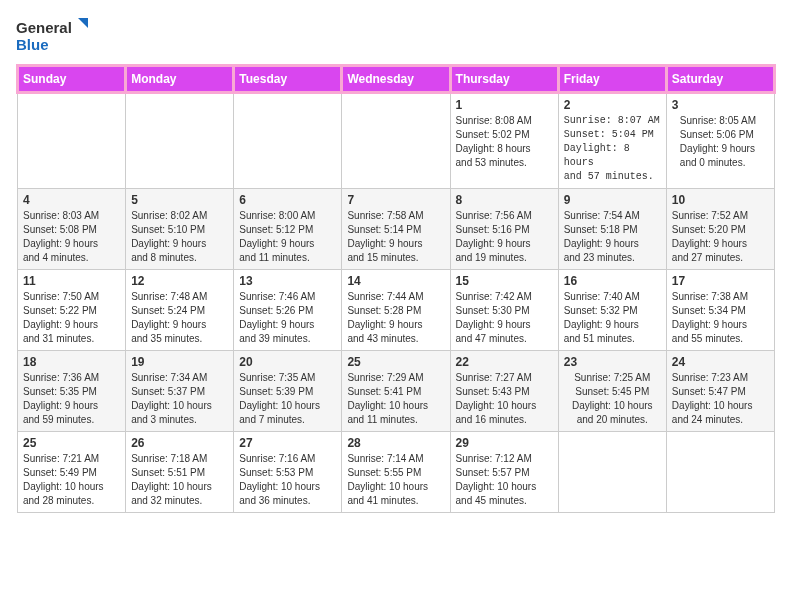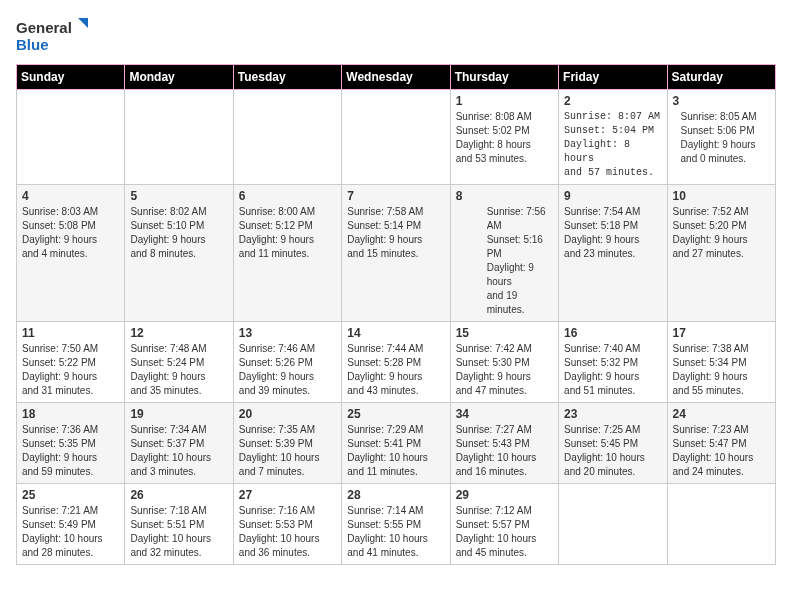--- a/index.html
+++ b/index.html
@@ -23,27 +23,27 @@
     }
     .title-area { text-align: right; }
     .title-area h1 { font-size: 36px; font-weight: bold; color: #333; }
     .title-area h2 { font-size: 16px; font-weight: normal; color: #555; }
     table {
       width: 100%;
       border-collapse: collapse;
       font-size: 11px;
     }
     thead tr th {
-      background: #000000;
+      background: #d946ef;
       color: #fff;
       padding: 5px 4px;
       text-align: left;
       font-size: 12px;
       font-weight: bold;
-      border: 1px solid #f9a8d4;
+      border: 3px solid #f9a8d4;
     }
     tbody tr td {
       border: 1px solid #ccc;
       padding: 4px 5px;
       vertical-align: top;
       width: calc(100% / 7);
       min-height: 80px;
       height: 80px;
       background: #fff;
     }
@@ -143,21 +143,21 @@
         </td>
         <td>
           <span class="day-num">7</span>
           <div class="day-info" style="white-space: pre-line;">Sunrise: 7:58 AM
 Sunset: 5:14 PM
 Daylight: 9 hours
 and 15 minutes.</div>
         </td>
         <td>
           <span class="day-num">8</span>
-          <div class="day-info" style="white-space: pre-line; margin-left: 31px;">Sunrise: 7:56 AM
+          <div class="day-info" style="white-space: pre-line;">Sunrise: 7:56 AM
 Sunset: 5:16 PM
 Daylight: 9 hours
 and 19 minutes.</div>
         </td>
         <td>
           <span class="day-num">9</span>
           <div class="day-info" style="white-space: pre-line;">Sunrise: 7:54 AM
 Sunset: 5:18 PM
 Daylight: 9 hours
 and 23 minutes.</div>
@@ -244,29 +244,29 @@
 and 7 minutes.</div>
         </td>
         <td>
           <span class="day-num">25</span>
           <div class="day-info" style="white-space: pre-line;">Sunrise: 7:29 AM
 Sunset: 5:41 PM
 Daylight: 10 hours
 and 11 minutes.</div>
         </td>
         <td>
-          <span class="day-num">34</span>
+          <span class="day-num">22</span>
           <div class="day-info" style="white-space: pre-line;">Sunrise: 7:27 AM
 Sunset: 5:43 PM
 Daylight: 10 hours
 and 16 minutes.</div>
         </td>
         <td>
           <span class="day-num">23</span>
-          <div class="day-info" style="white-space: pre-line;">Sunrise: 7:25 AM
+          <div class="day-info" style="white-space: pre-line; text-align: center;">Sunrise: 7:25 AM
 Sunset: 5:45 PM
 Daylight: 10 hours
 and 20 minutes.</div>
         </td>
         <td>
           <span class="day-num">24</span>
           <div class="day-info" style="white-space: pre-line;">Sunrise: 7:23 AM
 Sunset: 5:47 PM
 Daylight: 10 hours
 and 24 minutes.</div>

